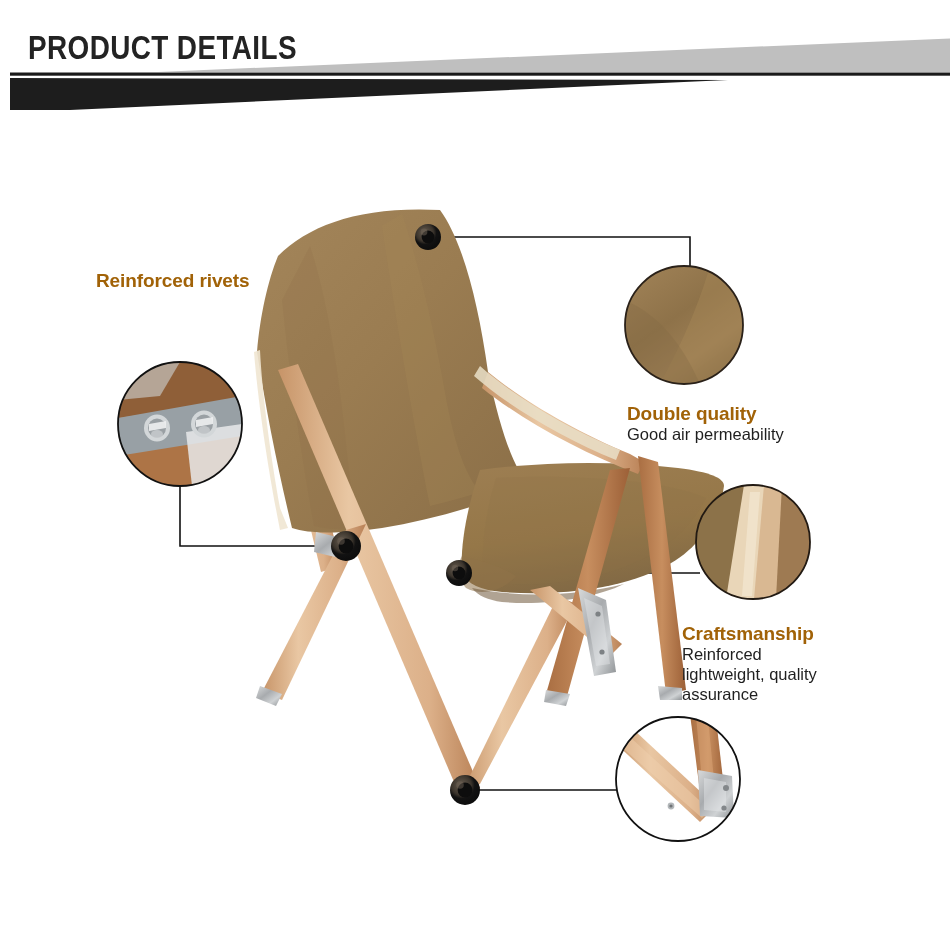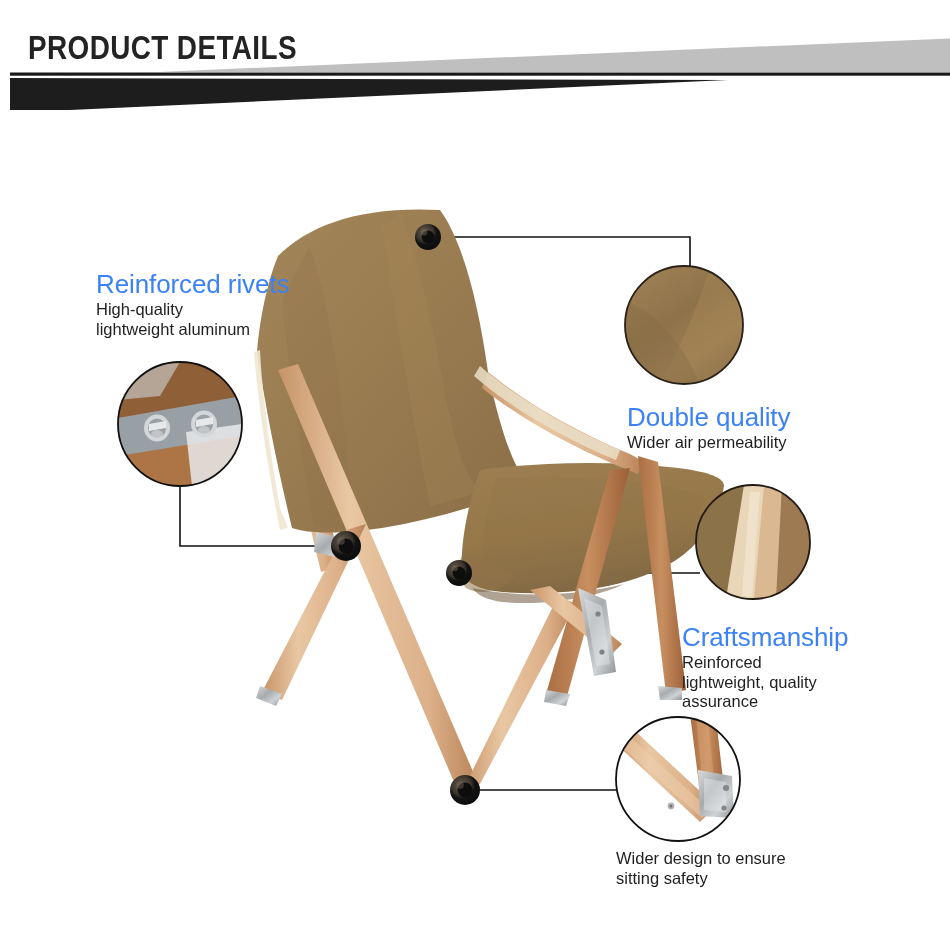--- a/index.html
+++ b/index.html
@@ -18,21 +18,21 @@
     font-size:34px;font-weight:bold;letter-spacing:.5px;
     color:#232323;
     font-family:"Liberation Sans Narrow","Liberation Sans","DejaVu Sans Condensed",sans-serif;
     transform:scaleX(.82);transform-origin:left center;
     white-space:nowrap;
   }
 
   
   .callout{position:absolute;}
   .callout .c-title{
-    font-size:26px;font-weight:normal;color:#3b82f6;
+    font-size:19px;font-weight:bold;color:#a16207;
     line-height:1.12;white-space:nowrap;margin:0 0 1px 0;
     letter-spacing:-.1px;
   }
   .callout .c-desc{
     font-size:16.5px;color:#1f1f1f;line-height:1.19;margin:0;
     font-weight:400;
   }
   .callout .c-desc div{white-space:nowrap;}
 
   .svg-layer{position:absolute;left:0;top:0;width:950px;height:940px;pointer-events:none;}
@@ -271,42 +271,34 @@
         </g>
         <circle cx="661" cy="806" r="3.4" fill="#b2b6b9"></circle>
         <circle cx="661" cy="806" r="1.6" fill="#6f7376"></circle>
       </g>
       <circle cx="668" cy="779" r="62" fill="none" stroke="#111111" stroke-width="1.8"></circle>
     </g>
   </svg>
 
   <div class="callout" style="left:86px;top:270px;">
     <p class="c-title">Reinforced rivets</p>
-    <div class="c-desc">
-      <div>High-quality</div>
-      <div>lightweight aluminum</div>
-    </div>
   </div>
 
   <div class="callout" style="left:617px;top:403px;">
     <p class="c-title">Double quality</p>
     <div class="c-desc">
-      <div>Wider air permeability</div>
+      <div>Good air permeability</div>
     </div>
   </div>
 
   <div class="callout" style="left:672px;top:623px;">
     <p class="c-title">Craftsmanship</p>
     <div class="c-desc">
       <div>Reinforced</div>
       <div>lightweight, quality</div>
       <div>assurance</div>
     </div>
   </div>
 
   <div class="callout" style="left:606px;top:849px;">
-    <div class="c-desc">
-      <div>Wider design to ensure</div>
-      <div>sitting safety</div>
-    </div>
   </div>
 
 </div>
 
 </body></html>

